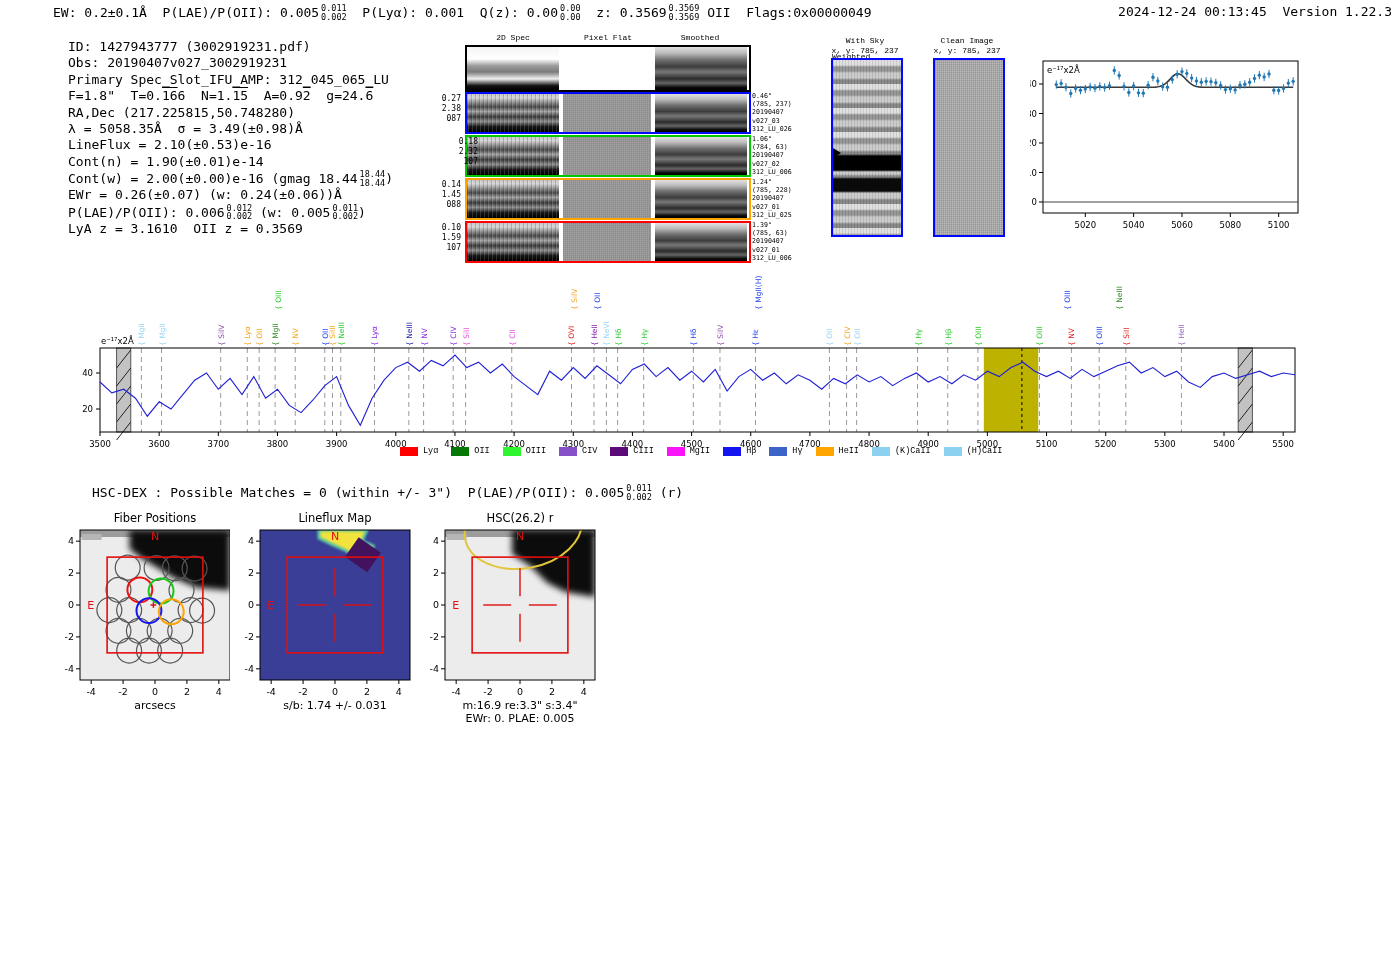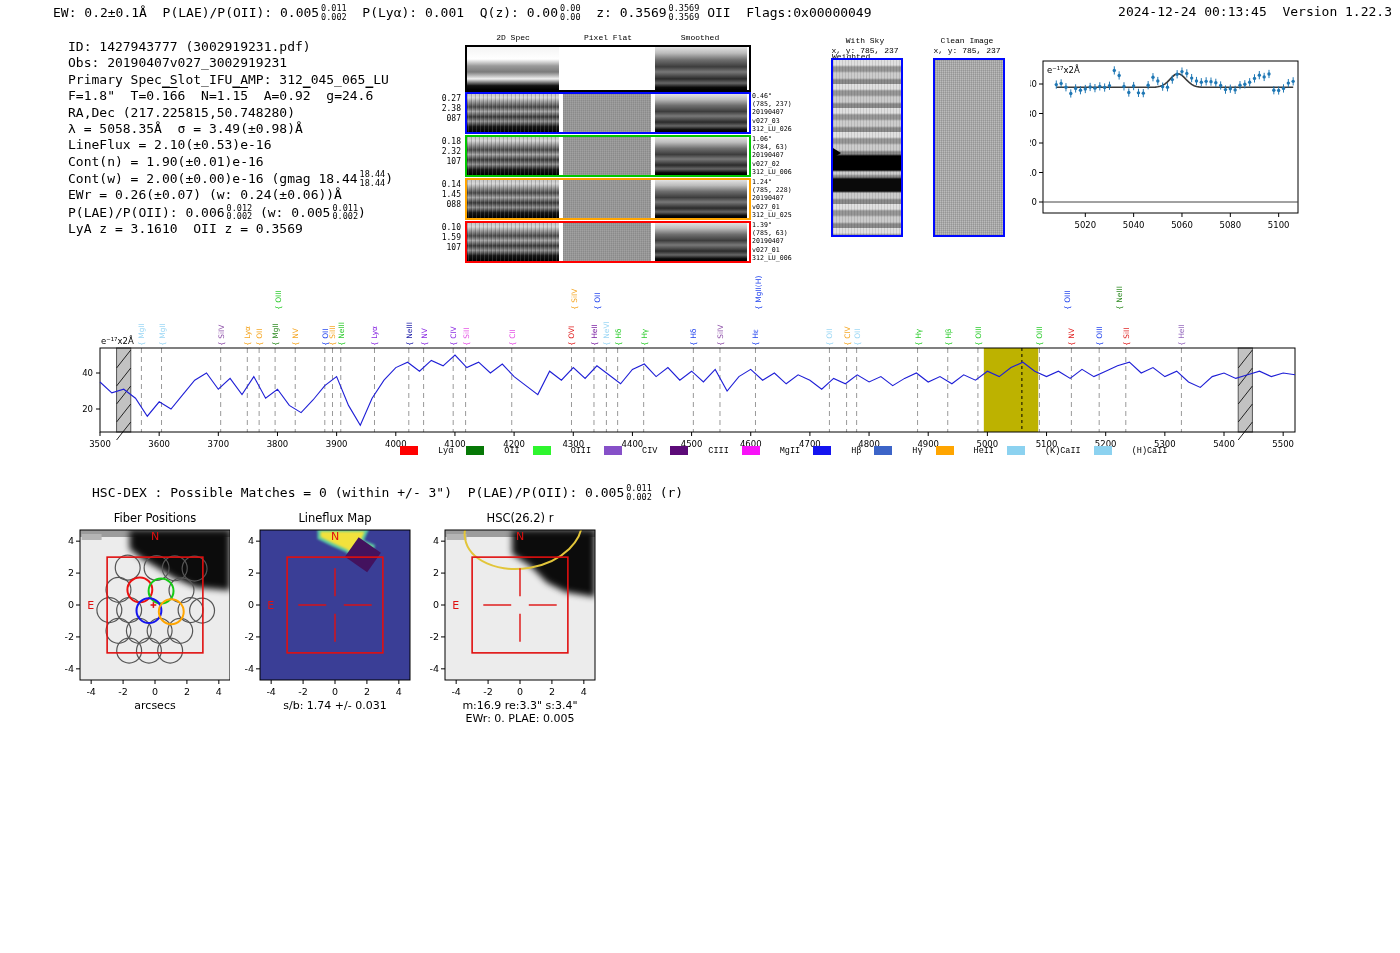--- a/index.html
+++ b/index.html
@@ -27,41 +27,41 @@
   .tex-sky{background:
      linear-gradient(180deg, rgba(0,0,0,0) 0 94px, #000 96px 110px, rgba(0,0,0,0) 112px 117px, #0a0a0a 119px 131px, rgba(0,0,0,0) 133px),
      repeating-linear-gradient(90deg, rgba(0,0,0,0.10) 0 1px, rgba(0,0,0,0) 1px 3px),
      repeating-linear-gradient(180deg,#e0e0e0 0 5px,#979797 7px 11px,#cccccc 13px 18px,#8a8a8a 20px 24px);}
   .tex-clean{background:
      repeating-linear-gradient(0deg, rgba(0,0,0,0.09) 0 1px, rgba(0,0,0,0) 1px 2px),
      repeating-linear-gradient(90deg, rgba(0,0,0,0.09) 0 1px, rgba(255,255,255,0.09) 1px 2px),#b4b4b4;}
   .lbl8{font-size:8px;line-height:10px;}
   .lbl65{font-size:6.6px;line-height:8.2px;}
   .legend-row{display:flex;align-items:center;gap:13px;font-size:8.5px;}
-  .legend-item{display:flex;align-items:flex-start;gap:20px;}
+  .legend-item{display:flex;align-items:flex-end;gap:5px;}
   .legend-sw{width:18px;height:9px;display:inline-block;}
   svg text{font-family:"DejaVu Sans",sans-serif;}
 </style>
 </head>
 <body>
 
 <div id="app">
 
   <div class="abs richline" style="left:53px;top:4px;">EW: 0.2±0.1Å  P(LAE)/P(OII): 0.005<span class="frac"><div>0.011</div><div>0.002</div></span>  P(Lyα): 0.001  Q(z): 0.00<span class="frac"><div>0.00</div><div>0.00</div></span>  z: 0.3569<span class="frac"><div>0.3569</div><div>0.3569</div></span> OII  Flags:0x00000049</div>
   <div class="abs richline" style="right:8px;top:4px;">2024-12-24 00:13:45  Version 1.22.3</div>
 
   <div class="abs" style="left:68px;top:39px;" id="info-block">
       <div class="richline">ID: 1427943777 (3002919231.pdf)</div>
       <div class="richline">Obs: 20190407v027_3002919231</div>
       <div class="richline">Primary Spec_Slot_IFU_AMP: 312_045_065_LU</div>
       <div class="richline">F=1.8"  T=0.<span class="ol">16</span>6  N=1.<span class="ol">15</span>  A=0.9<span class="ol">2</span>  g=24.<span class="ol">6</span></div>
       <div class="richline">RA,Dec (217.225815,50.748280)</div>
       <div class="richline">λ = 5058.35Å  σ = 3.49(±0.98)Å</div>
       <div class="richline">LineFlux = 2.10(±0.53)e-16</div>
-      <div class="richline">Cont(n) = 1.90(±0.01)e-16</div>
+      <div class="richline">Cont(n) = 1.90(±0.01)e-14</div>
       <div class="richline">Cont(w) = 2.00(±0.00)e-16 (gmag 18.44<span class="frac"><div>18.44</div><div>18.44</div></span>)</div>
       <div class="richline">EWr = 0.26(±0.07) (w: 0.24(±0.06))Å</div>
       <div class="richline">P(LAE)/P(OII): 0.006<span class="frac"><div>0.012</div><div>0.002</div></span> (w: 0.005<span class="frac"><div>0.011</div><div>0.002</div></span>)</div>
       <div class="richline">LyA z = 3.1610  OII z = 0.3569</div>
     </div>
 
   <div class="abs ctitle sans" style="left:480px;top:33px;width:66px;">2D Spec</div>
   <div class="abs ctitle sans" style="left:575px;top:33px;width:66px;">Pixel Flat</div>
   <div class="abs ctitle sans" style="left:667px;top:33px;width:66px;">Smoothed</div>
 
@@ -91,21 +91,21 @@
         <div>(785, 237)</div>
         <div>20190407</div>
         <div>v027_03</div>
         <div>312_LU_026</div>
       </div>
       <div class="row2d" style="left: 465px; top: 135px; width: 282px; height: 38px; border: 2px solid rgb(0, 200, 0);">
         <div class="seg tex-spec" style="width: 92px;"></div>
         <div class="seg tex-flat" style="width: 88px;"></div>
         <div class="seg tex-smooth" style="width: 92px;"></div>
       </div>
-      <div class="abs lbl8" style="left: 433px; top: 137px; width: 28px; text-align: right;">
+      <div class="abs lbl8" style="left: 450px; top: 137px; width: 28px; text-align: right;">
         <div>0.18</div>
         <div>2.32</div>
         <div>107</div>
       </div>
       <div class="abs lbl65" style="left: 752px; top: 135px; width: 60px;">
         <div>1.06"</div>
         <div>(784, 63)</div>
         <div>20190407</div>
         <div>v027_02</div>
         <div>312_LU_006</div>

